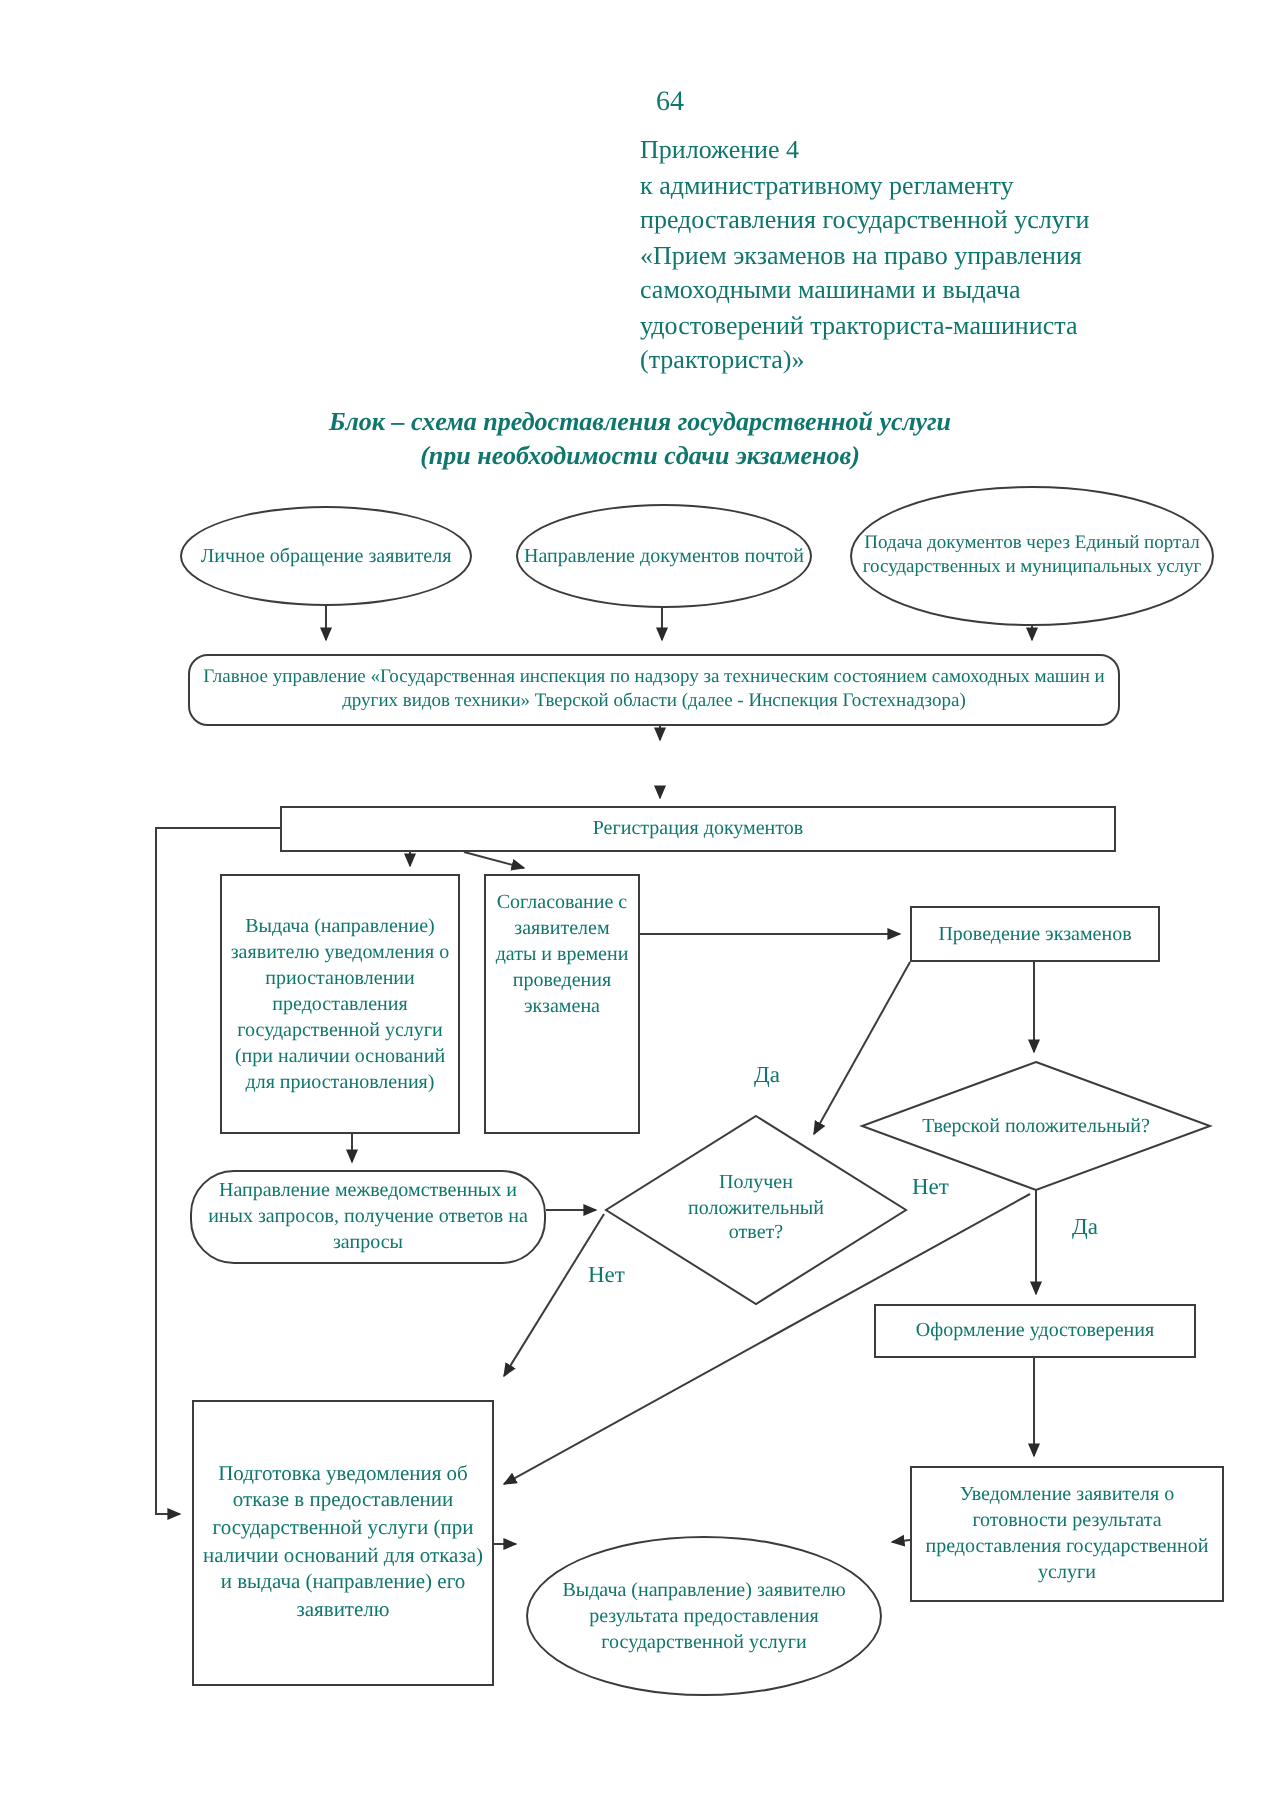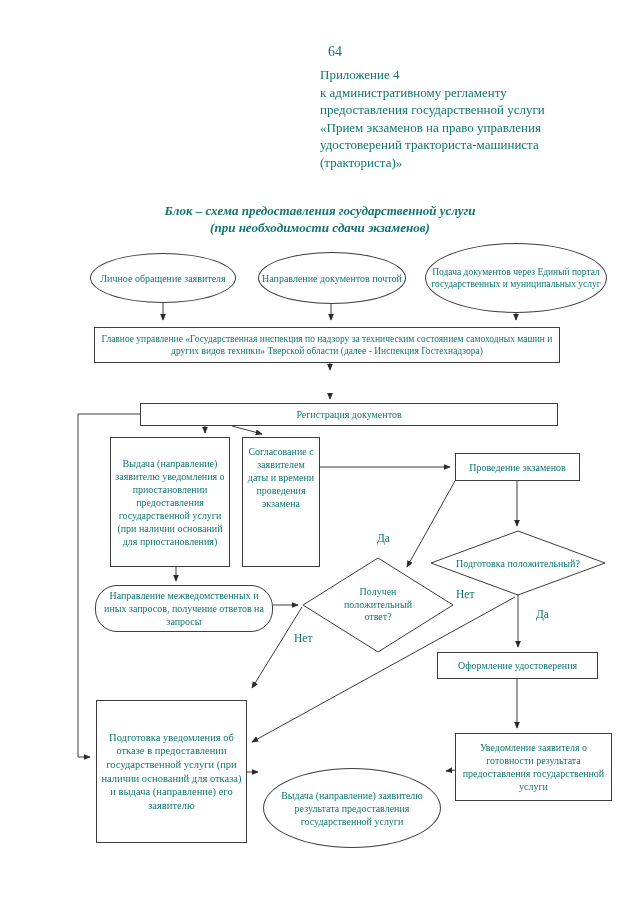--- a/index.html
+++ b/index.html
@@ -24,21 +24,21 @@
     position:absolute;box-sizing:border-box;display:flex;align-items:center;
     justify-content:center;text-align:center;z-index:3;background:transparent;
     line-height:1.25;overflow-wrap:break-word;
   }
   .lbl{position:absolute;z-index:3;font-size:11.5px;background:transparent;}
   svg.connectors{position:absolute;left:0;top:0;z-index:1;}
   
   #n-visit{left:90px;top:253px;width:146px;height:50px;font-size:10px;}
   #n-mail{left:258px;top:252px;width:148px;height:52px;font-size:10px;}
   #n-portal{left:425px;top:243px;width:182px;height:70px;font-size:9.5px;}
-  #n-office{left:94px;top:327px;width:466px;height:36px;font-size:9.5px;}
+  #n-office{left:94px;top:327px;width:466px;height:36px;font-size:9.5px;border-radius:10px;}
   #n-receive{left:145px;top:375px;width:413px;height:22px;font-size:10px;}
   #n-register{left:140px;top:403px;width:418px;height:23px;font-size:10px;}
   #n-suspend{left:110px;top:437px;width:120px;height:130px;font-size:10px;}
   #n-agree{left:242px;top:437px;width:78px;height:130px;font-size:10px;}
   #n-exams{left:455px;top:453px;width:125px;height:28px;font-size:10px;}
   #n-interagency{left:95px;top:585px;width:178px;height:47px;font-size:10px;border-radius:22px;}
   #n-cert{left:437px;top:652px;width:161px;height:27px;font-size:10px;}
   #n-ready{left:455px;top:733px;width:157px;height:68px;font-size:10px;}
   #n-refusal{left:96px;top:700px;width:151px;height:143px;font-size:10.5px;}
   #e-result{left:263px;top:768px;width:178px;height:80px;font-size:10px;}
@@ -54,20 +54,21 @@
 
 <div class="page">
 
   <div class="abs pagenum">64</div>
 
   <div class="abs appendix">
     <div>Приложение 4</div>
     <div>к административному регламенту</div>
     <div>предоставления государственной услуги</div>
     <div>«Прием экзаменов на право управления</div>
+    <div>самоходными машинами и выдача</div>
     <div>удостоверений тракториста-машиниста</div>
     <div>(тракториста)»</div>
   </div>
 
   <div class="abs doctitle">
     <div>Блок – схема предоставления государственной услуги</div>
     <div>(при необходимости сдачи экзаменов)</div>
   </div>
 
   <svg class="connectors" width="640" height="905" viewBox="0 0 640 905">
@@ -109,20 +110,20 @@
   <div class="node" id="n-suspend">Выдача (направление) заявителю уведомления о приостановлении предоставления государственной услуги (при наличии оснований для приостановления)</div>
   <div class="node topalign" id="n-agree">Согласование с заявителем даты и времени проведения экзамена</div>
   <div class="node" id="n-exams">Проведение экзаменов</div>
   <div class="node" id="n-interagency">Направление межведомственных и иных запросов, получение ответов на запросы</div>
   <div class="node" id="n-cert">Оформление удостоверения</div>
   <div class="node" id="n-ready">Уведомление заявителя о готовности результата предоставления государственной услуги</div>
   <div class="node" id="n-refusal">Подготовка уведомления об отказе в предоставлении государственной услуги (при наличии оснований для отказа) и выдача (направление) его заявителю</div>
   <div class="node ellipse" id="e-result">Выдача (направление) заявителю результата предоставления государственной услуги</div>
 
   <div class="dtext" id="t-answer">Получен положительный ответ?</div>
-  <div class="dtext" id="t-result">Подготовка положительный?</div>
+  <div class="dtext" id="t-result">Тверской положительный?</div>
 
   <div class="lbl" id="lbl-yes-mid">Да</div>
   <div class="lbl" id="lbl-no-mid">Нет</div>
   <div class="lbl" id="lbl-no-right">Нет</div>
   <div class="lbl" id="lbl-yes-right">Да</div>
 
 </div>
 
 </body></html>

